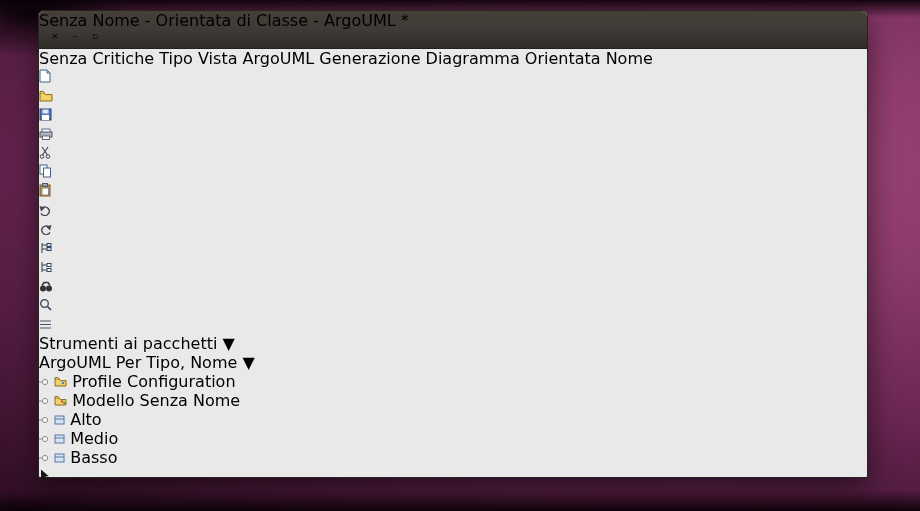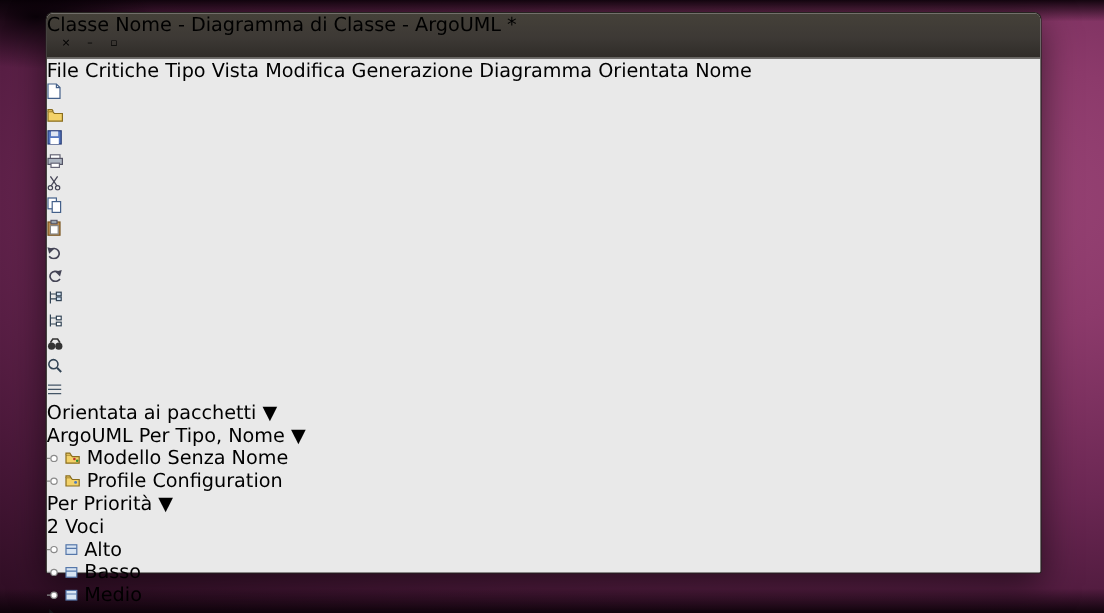--- a/index.html
+++ b/index.html
@@ -92,29 +92,29 @@
   <div class="titlebar">
     <div class="tb-buttons">
       <div class="wbtn close">×</div>
       <div class="wbtn plain">
           <span>–</span>
         </div>
       <div class="wbtn plain">
           <span>▫</span>
         </div>
     </div>
-    <div class="title-text">Classe Nome - Diagramma di Classe - ArgoUML *</div>
+    <div class="title-text">Senza Nome - Orientata di Classe - ArgoUML *</div>
   </div>
 
   <div class="menubar">
-    <span class="menu-item">File</span>
+    <span class="menu-item">Senza</span>
     <span class="menu-item">Critiche</span>
     <span class="menu-item">Tipo</span>
     <span class="menu-item">Vista</span>
-    <span class="menu-item">Modifica</span>
+    <span class="menu-item">ArgoUML</span>
     <span class="menu-item">Generazione</span>
     <span class="menu-item">Diagramma</span>
     <span class="menu-item">Orientata</span>
     <span class="menu-item">Nome</span>
   </div>
 
   <div class="toolbar">
     <div class="tbtn" title="new">
       <svg width="12" height="14">
           <path d="M1 1 h7 l3 3 v9 h-10z" fill="#fff" stroke="#44608a"></path>
@@ -219,69 +219,62 @@
       <div class="explorer">
         <div class="exp-row">
           <div class="sq-btn">
             <svg width="13" height="11">
                 <line x1="1" y1="2" x2="12" y2="2" stroke="#456"></line>
                 <line x1="1" y1="5.5" x2="12" y2="5.5" stroke="#456"></line>
                 <line x1="1" y1="9" x2="12" y2="9" stroke="#456"></line>
               </svg>
           </div>
           <div class="combo">
-            <span>Orientata ai pacchetti</span>
+            <span>Strumenti ai pacchetti</span>
             <span class="combo-arrow">▼</span>
           </div>
         </div>
         <div class="exp-row">
           <div class="combo hdr">
             <span>ArgoUML Per Tipo, Nome</span>
             <span class="combo-arrow">▼</span>
           </div>
         </div>
         <div class="tree">
+          <div class="tree-row">
+            <svg width="10" height="10">
+                <line x1="0" y1="5" x2="3" y2="5" stroke="#8a8a8a"></line>
+                <circle cx="6" cy="5" r="2.6" fill="#fff" stroke="#8a8a8a"></circle>
+              </svg>
+            <svg width="13" height="11">
+                <path d="M1 3 h4 l1.3 1.6 H12 V10 H1z" fill="#f3d269" stroke="#8a6d1d"></path>
+                <path d="M1 3 V1.6 h3.2 l.9 1.4" fill="#f3d269" stroke="#8a6d1d"></path>
+                <circle cx="9" cy="7" r="1.2" fill="#4a7ac0"></circle>
+              </svg>
+            <span>Profile Configuration</span>
+          </div>
           <div class="tree-row">
             <svg width="10" height="10">
                 <line x1="0" y1="5" x2="3" y2="5" stroke="#8a8a8a"></line>
                 <circle cx="6" cy="5" r="2.6" fill="#fff" stroke="#8a8a8a"></circle>
               </svg>
             <svg width="13" height="11">
                 <path d="M1 3 h4 l1.3 1.6 H12 V10 H1z" fill="#f3d269" stroke="#8a6d1d"></path>
                 <path d="M1 3 V1.6 h3.2 l.9 1.4" fill="#f3d269" stroke="#8a6d1d"></path>
                 <circle cx="8" cy="6.5" r="1.1" fill="#c03030"></circle>
                 <circle cx="10.3" cy="8" r="1.1" fill="#2f8a2f"></circle>
               </svg>
             <span>Modello Senza Nome</span>
           </div>
-          <div class="tree-row">
-            <svg width="10" height="10">
-                <line x1="0" y1="5" x2="3" y2="5" stroke="#8a8a8a"></line>
-                <circle cx="6" cy="5" r="2.6" fill="#fff" stroke="#8a8a8a"></circle>
-              </svg>
-            <svg width="13" height="11">
-                <path d="M1 3 h4 l1.3 1.6 H12 V10 H1z" fill="#f3d269" stroke="#8a6d1d"></path>
-                <path d="M1 3 V1.6 h3.2 l.9 1.4" fill="#f3d269" stroke="#8a6d1d"></path>
-                <circle cx="9" cy="7" r="1.2" fill="#4a7ac0"></circle>
-              </svg>
-            <span>Profile Configuration</span>
-          </div>
         </div>
       </div>
 
       <div class="hsplit"></div>
 
       <div class="todo">
-        <div class="exp-row">
-          <div class="combo">
-            <span>Per Priorità</span>
-            <span class="combo-arrow">▼</span>
-          </div>
-          <span class="todo-count">2 Voci</span>
-        </div>
         <div class="tree">
           <div class="tree-row">
             <svg width="10" height="10">
                 <line x1="0" y1="5" x2="3" y2="5" stroke="#8a8a8a"></line>
                 <circle cx="6" cy="5" r="2.6" fill="#fff" stroke="#8a8a8a"></circle>
               </svg>
             <svg width="11" height="10">
                 <rect x="1" y="1" width="9" height="8" fill="#d8e4f2" stroke="#5577aa"></rect>
                 <line x1="1" y1="4" x2="10" y2="4" stroke="#5577aa"></line>
               </svg>
@@ -289,32 +282,32 @@
           </div>
           <div class="tree-row">
             <svg width="10" height="10">
                 <line x1="0" y1="5" x2="3" y2="5" stroke="#8a8a8a"></line>
                 <circle cx="6" cy="5" r="2.6" fill="#fff" stroke="#8a8a8a"></circle>
               </svg>
             <svg width="11" height="10">
                 <rect x="1" y="1" width="9" height="8" fill="#d8e4f2" stroke="#5577aa"></rect>
                 <line x1="1" y1="4" x2="10" y2="4" stroke="#5577aa"></line>
               </svg>
-            <span>Basso</span>
+            <span>Medio</span>
           </div>
           <div class="tree-row">
             <svg width="10" height="10">
                 <line x1="0" y1="5" x2="3" y2="5" stroke="#8a8a8a"></line>
                 <circle cx="6" cy="5" r="2.6" fill="#fff" stroke="#8a8a8a"></circle>
               </svg>
             <svg width="11" height="10">
                 <rect x="1" y="1" width="9" height="8" fill="#d8e4f2" stroke="#5577aa"></rect>
                 <line x1="1" y1="4" x2="10" y2="4" stroke="#5577aa"></line>
               </svg>
-            <span>Medio</span>
+            <span>Basso</span>
           </div>
         </div>
       </div>
     </div>
 
     <div class="vsplit"></div>
 
     <div class="right-col">
 
       <div class="ed-toolbar">

